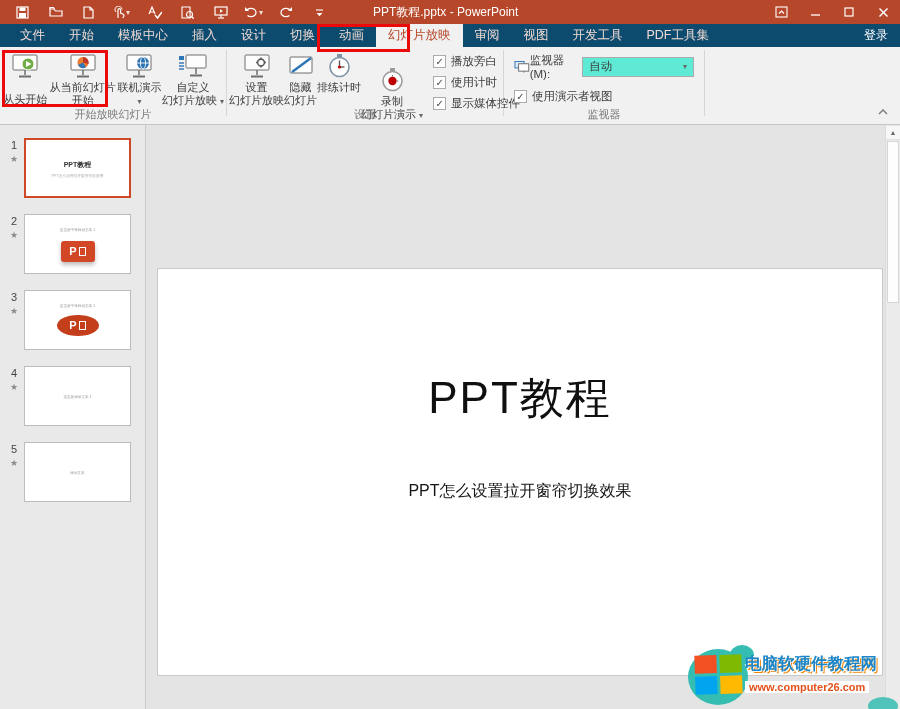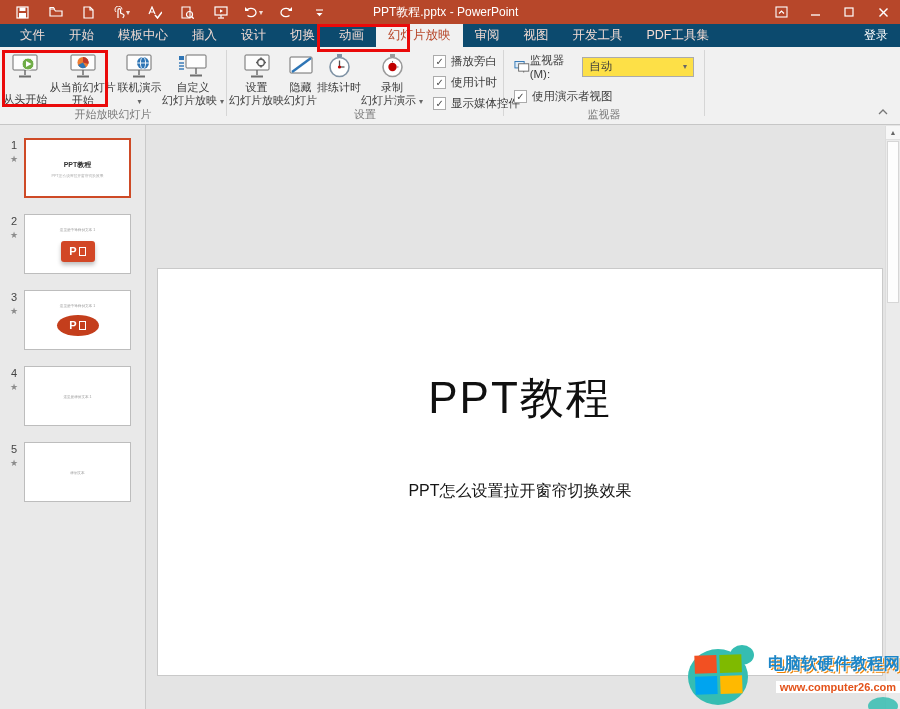--- a/index.html
+++ b/index.html
@@ -33,21 +33,21 @@
   .rsep { width:1px; background:#D6D6D6; margin:3px 0; height:66px; align-self:flex-start; }
   .bigbtn { display:flex; flex-direction:column; align-items:center; text-align:center; padding-top:4px; height:60px; }
   .bigbtn .ic { height:28px; display:flex; align-items:flex-start; justify-content:center; }
   .bigbtn .lbl { font-size:11px; line-height:13px; white-space:nowrap; }
   .dd-arrow { font-size:8px; color:#666; }
   .checkcol { display:flex; flex-direction:column; padding:5px 8px 0 10px; gap:6px; }
   .checkrow { display:flex; align-items:center; gap:5px; font-size:11.5px; white-space:nowrap; }
   .cbox { width:13px; height:13px; background:#fff; border:1px solid #ABABAB; display:flex; align-items:center; justify-content:center; font-size:10px; color:#4A4A4A; line-height:1; }
   .mon-group { padding:6px 10px 0 10px; }
   .mon-row1 { display:flex; align-items:center; gap:0; font-size:11.5px; }
-  .mon-select { width:120px; height:20px; background:#fde047; border:1px solid #ABABAB; display:flex; align-items:center; font-size:11.5px; padding:0 6px; margin-left:2px; }
+  .mon-select { width:120px; height:20px; background:#5eead4; border:1px solid #ABABAB; display:flex; align-items:center; font-size:11.5px; padding:0 6px; margin-left:2px; }
   .mon-select .dd-arrow { margin-left:auto; }
   .mon-row2 { display:flex; align-items:center; gap:5px; font-size:11.5px; margin-top:9px; }
   .ribbon-collapse { position:absolute; right:12px; bottom:5px; }
 
   
   .anno { position:absolute; border:3px solid #EA0A0A; z-index:50; pointer-events:none; }
   .anno-tab { left:317px; top:24px; width:93px; height:28px; }
   .anno-btns { left:2px; top:50px; width:106px; height:57px; }
 
   
@@ -77,21 +77,21 @@
   .vscroll-up { height:14px; background:#F7F7F7; display:flex; align-items:center; justify-content:center; font-size:7px; color:#666; border-bottom:1px solid #E0E0E0; }
   .vscroll-thumb { position:absolute; top:15px; left:1px; right:1px; height:162px; background:#FDFDFD; border:1px solid #D6D6D6; }
 
   
   .watermark { position:absolute; right:0; bottom:0; width:212px; height:64px; z-index:60; }
   .wm-blob1 { position:absolute; left:0; top:4px; width:60px; height:56px; background:#35BDB2; border-radius:50%; }
   .wm-blob2 { position:absolute; left:42px; top:0; width:24px; height:20px; background:#35BDB2; border-radius:50%; }
   .wm-blob3 { position:absolute; right:2px; bottom:-6px; width:30px; height:18px; background:#35BDB2; border-radius:50%; opacity:0.85; }
   .wm-flag { position:absolute; left:7px; top:10px; width:47px; height:40px; display:grid; grid-template-columns:22px 22px; grid-template-rows:18px 18px; gap:3px; transform:rotate(-2deg); }
   .wm-sq { width:100%; height:100%; }
-  .wm-text { position:absolute; left:57px; top:8px; width:155px;text-align:right; }
+  .wm-text { position:absolute; left:57px; top:8px; width:155px; }
   .wm-site { font-size:16.5px; font-weight:bold; color:#1C86C8; white-space:nowrap; text-shadow:1px 1px 0 #FFFFFF, 2px 2px 0 #F08300; }
   .wm-url { margin-top:6px; display:inline-block; background:#fff; padding:0 4px; font-size:11px; font-weight:bold; color:#E3521A; white-space:nowrap; }
 </style>
 </head>
 <body>
 
 <div class="app">
 
   <div class="titlebar">
     <div class="qat">
@@ -302,21 +302,21 @@
             <svg width="27" height="27" viewBox="0 0 27 27">
                 <rect x="11" y="1" width="5" height="3" fill="#7F93A5"></rect>
                 <circle cx="13.5" cy="14" r="9.5" fill="#fff" stroke="#7F93A5" stroke-width="1.6"></circle>
                 <line x1="13.5" y1="14" x2="13.5" y2="7.5" stroke="#555" stroke-width="1.3"></line>
                 <line x1="13.5" y1="14" x2="18.5" y2="14" stroke="#555" stroke-width="1.3"></line>
                 <circle cx="13.5" cy="14" r="1.6" fill="#C00000"></circle>
               </svg>
           </span>
           <span class="lbl"><span>排练计时</span></span>
         </div>
-        <div class="bigbtn" style="width:66px;">
+        <div class="bigbtn" style="width:66px;margin-top:14px;">
           <span class="ic">
             <svg width="27" height="27" viewBox="0 0 27 27">
                 <rect x="11" y="1" width="5" height="3" fill="#9B9B9B"></rect>
                 <circle cx="13.5" cy="14" r="9.5" fill="#fff" stroke="#9B9B9B" stroke-width="1.6"></circle>
                 <circle cx="13.5" cy="14" r="4.2" fill="#C00000"></circle>
                 <line x1="13.5" y1="8" x2="13.5" y2="9.5" stroke="#777" stroke-width="1"></line>
                 <line x1="19.5" y1="14" x2="18" y2="14" stroke="#777" stroke-width="1"></line>
               </svg>
           </span>
           <span class="lbl"><span>录制</span><br><span>幻灯片演示</span> <span class="dd-arrow">▾</span></span>

